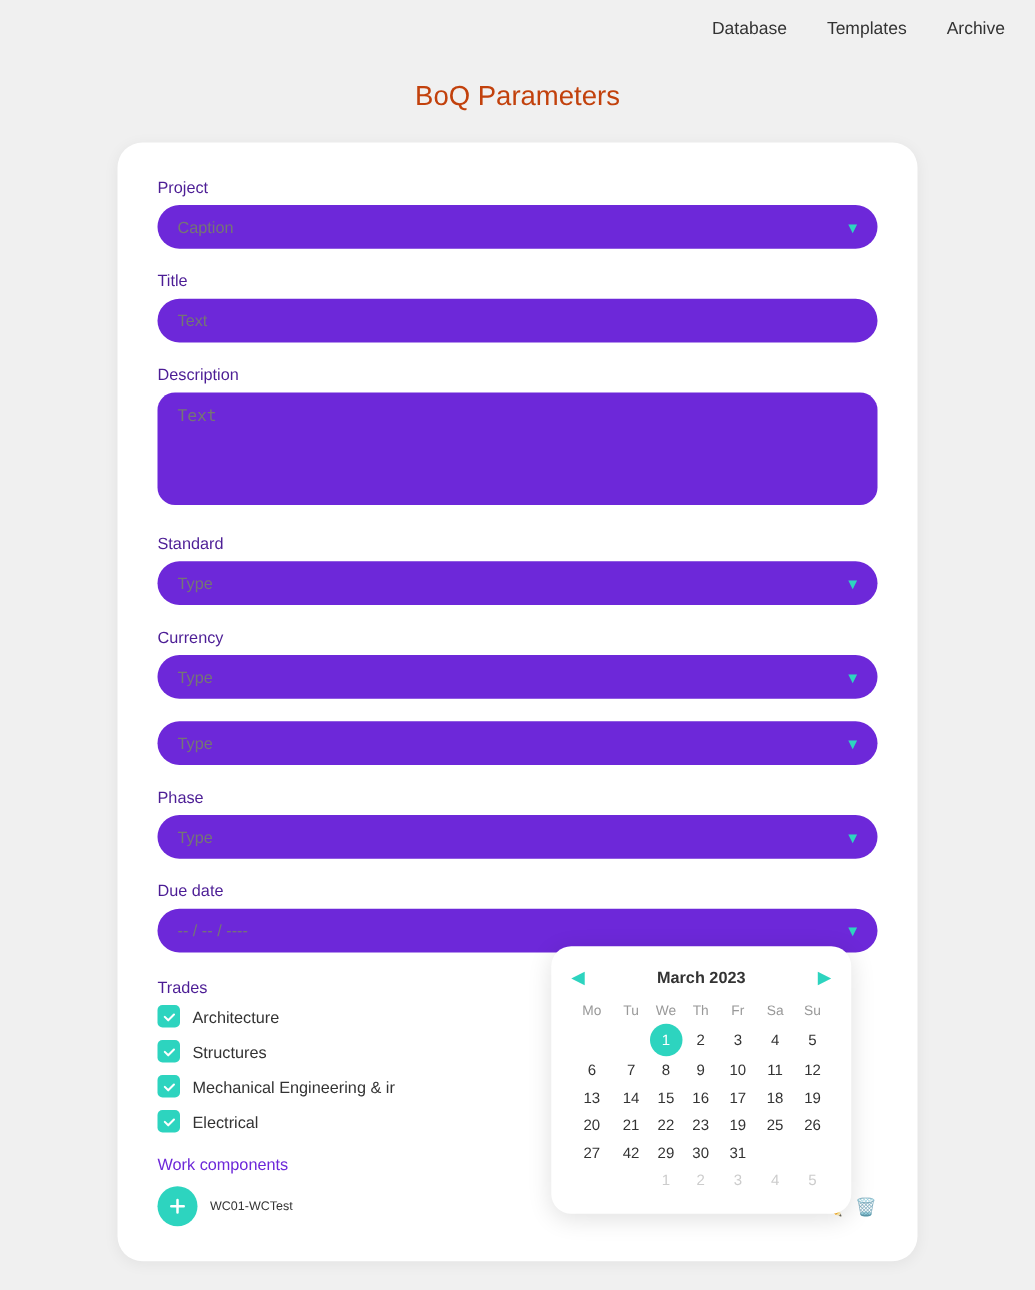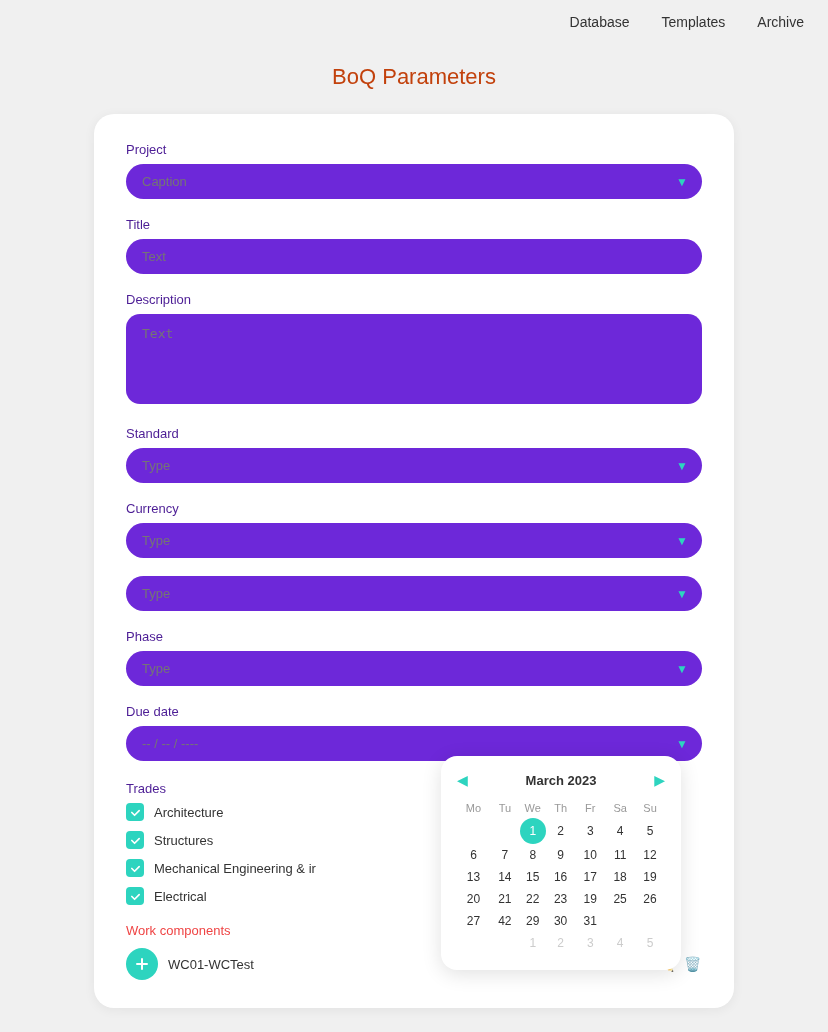--- a/index.html
+++ b/index.html
@@ -116,21 +116,21 @@
     .trade-label {
       font-size: 13px;
       color: #333;
     }
     
     .work-components-section {
       margin-top: 12px;
     }
     .wc-label {
       font-size: 13px;
-      color: #ef4444;
+      color: #6d28d9;
       margin-bottom: 10px;
     }
     .wc-item {
       display: flex;
       align-items: center;
       gap: 10px;
     }
     .wc-add-btn {
       width: 32px;
       height: 32px;
@@ -140,21 +140,21 @@
       align-items: center;
       justify-content: center;
       cursor: pointer;
       flex-shrink: 0;
     }
     .wc-add-btn svg {
       width: 16px;
       height: 16px;
     }
     .wc-name {
-      font-size: 13px;
+      font-size: 10px;
       color: #333;
       flex: 1;
     }
     .wc-edit-btn, .wc-delete-btn {
       cursor: pointer;
       color: #999;
       font-size: 14px;
     }
     
     .calendar-popup {

